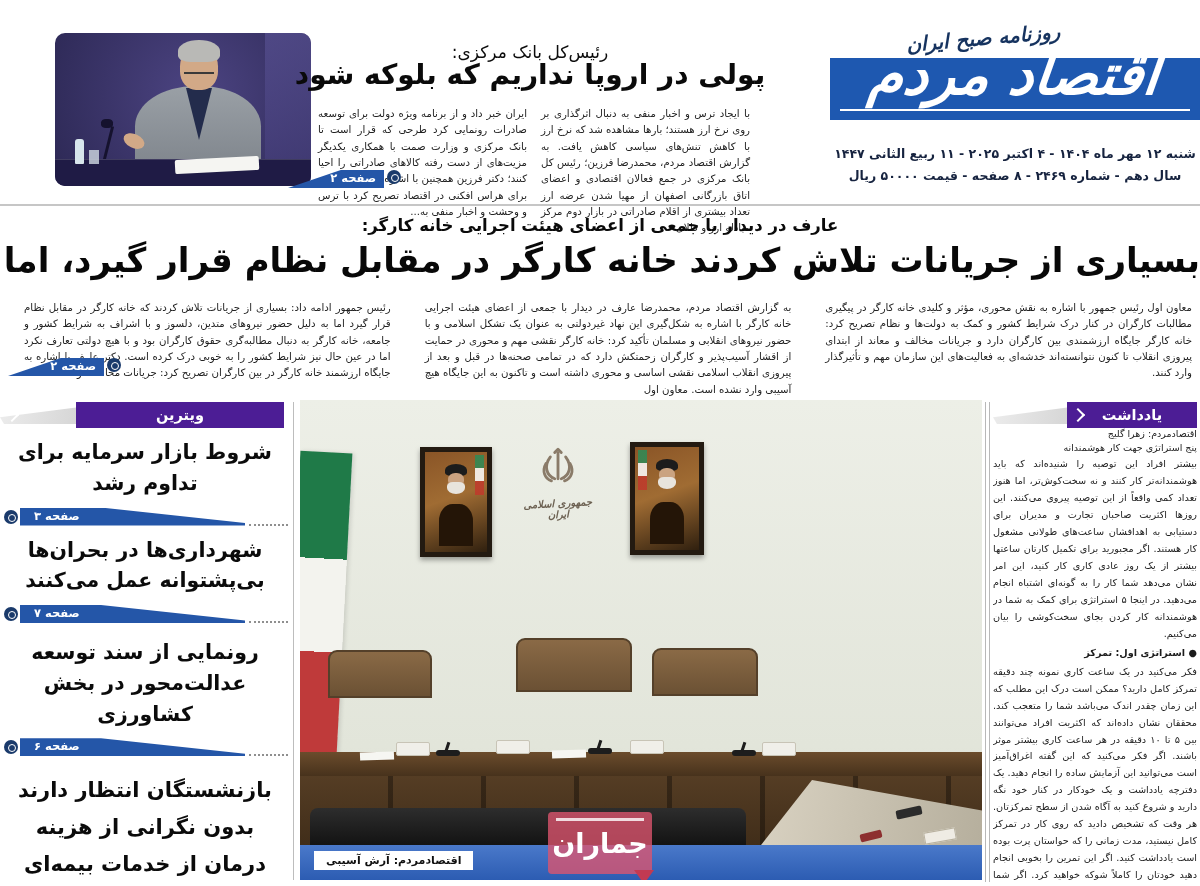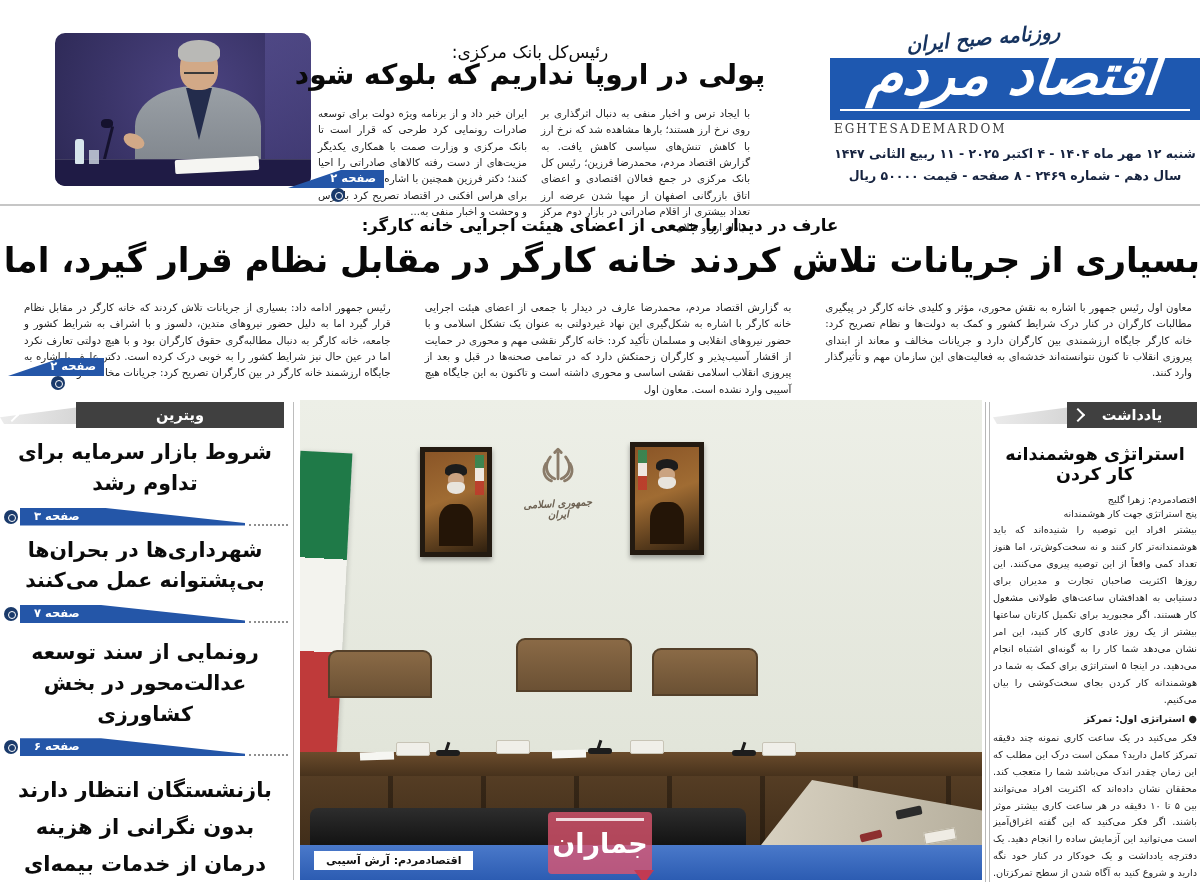--- a/index.html
+++ b/index.html
@@ -32,21 +32,21 @@
   .tl-mic{position:absolute;left:52px;bottom:26px;width:3px;height:34px;background:#15122e;transform:rotate(14deg);}
   .tl-michead{position:absolute;left:46px;bottom:58px;width:12px;height:9px;background:#15122e;border-radius:40%;}
 
   
   .ts-kicker{top:42px;right:450px;width:440px;text-align:center;font-size:17px;font-weight:normal;color:#0c0c0c;}
   .ts-headline{top:58px;right:400px;width:540px;text-align:center;font-size:28px;font-weight:bold;color:#0a0a0a;white-space:nowrap;}
   .ts-cols{top:106px;left:318px;width:432px;display:flex;gap:14px;font-size:10.2px;line-height:1.6;text-align:justify;color:#222;}
   .ts-cols > div{flex:1;}
 
   
-  .ribbon-left{display:flex;align-items:center;direction:ltr;flex-direction:column;}
+  .ribbon-left{display:flex;align-items:flex-start;direction:ltr;}
   .flag-left{position:relative;width:96px;height:18px;background:#2456a8;clip-path:polygon(55% 0,100% 0,100% 100%,0 100%);}
   .flag-left span{position:absolute;right:8px;top:1px;color:#fff;font-size:11.5px;font-weight:bold;direction:rtl;}
   .badge{width:14px;height:14px;border-radius:50%;background:#1a3a6b;margin-left:3px;position:relative;flex:0 0 auto;}
   .badge::after{content:"";position:absolute;left:4px;top:4px;width:6px;height:6px;border:1px solid #fff;border-radius:50%;}
 
   .ribbon-row{display:flex;align-items:flex-end;direction:ltr;height:20px;}
   .badge2{width:14px;height:14px;border-radius:50%;background:#1a3a6b;margin:0 2px 2px 2px;position:relative;flex:0 0 auto;}
   .badge2::after{content:"";position:absolute;left:4px;top:4px;width:6px;height:6px;border:1px solid #fff;border-radius:50%;}
   .flag-right{position:relative;width:225px;height:18px;background:#2456a8;clip-path:polygon(0 0,36% 0,100% 86%,100% 100%,0 100%);flex:0 0 auto;}
   .flag-right span{position:absolute;left:14px;top:1px;color:#fff;font-size:11.5px;font-weight:bold;direction:rtl;}
@@ -61,21 +61,21 @@
   .ms-kicker{top:216px;left:0;width:1200px;text-align:center;font-size:16.5px;font-weight:bold;color:#0a0a0a;}
   .ms-headline{top:240px;left:0;width:1200px;text-align:center;font-size:34px;font-weight:bold;color:#080808;white-space:nowrap;}
   .ms-cols{top:300px;right:8px;width:1184px;display:flex;gap:18px;font-size:10.2px;line-height:1.6;text-align:justify;color:#222;}
   .ms-cols > div{flex:1;margin-left:16px;}
   .ms-ribbon{top:358px;left:8px;}
   .ts-ribbon{top:170px;left:288px;}
 
   
   .cat-bar{position:relative;height:26px;}
   .cat-tail{position:absolute;left:0;top:5px;width:80px;height:17px;background:linear-gradient(100deg,#ececec,#d5d5d5);clip-path:polygon(0 60%,100% 0,100% 100%,5% 100%);}
-  .cat-main{position:absolute;left:76px;right:6px;top:0;bottom:0;background:#404040;color:#fff;display:flex;align-items:center;justify-content:center;font-weight:bold;font-size:14.5px;}
+  .cat-main{position:absolute;left:76px;right:6px;top:0;bottom:0;background:#4c1d95;color:#fff;display:flex;align-items:center;justify-content:center;font-weight:bold;font-size:14.5px;}
   .cat-chev{position:absolute;left:7px;top:8px;width:8px;height:8px;border-top:2.5px solid #fff;border-right:2.5px solid #fff;transform:rotate(45deg);}
 
   
   .sidebar{left:0;top:402px;width:290px;}
   .sb-title{text-align:center;font-weight:bold;font-size:20.5px;line-height:1.5;color:#0b0b0b;margin:9px 6px 7px;}
   .sidebar .ribbon-row{margin:0 2px;}
 
   
   .note{left:993px;top:402px;width:204px;height:482px;overflow:hidden;}
   .note .cat-tail{width:78px;}
@@ -155,21 +155,20 @@
         <span>صفحه ۲</span>
       </div>
     <div class="badge"></div>
   </div>
 
   <div class="abs mh-tagline">روزنامه صبح ایران</div>
   <div class="abs mh-band">
     <div class="mh-logo">اقتصاد مردم</div>
     <div class="mh-underline"></div>
   </div>
-  <div class="abs mh-latin">EGHTESADEMARDOM</div>
   <div class="abs mh-date1">شنبه ۱۲ مهر ماه ۱۴۰۴ - ۴ اکتبر ۲۰۲۵ - ۱۱ ربیع الثانی ۱۴۴۷</div>
   <div class="abs mh-date2">سال دهم - شماره ۲۴۶۹ - ۸ صفحه - قیمت ۵۰۰۰۰ ریال</div>
 
   <div class="abs hr1"></div>
 
   <div class="abs ms-kicker">عارف در دیدار با جمعی از اعضای هیئت اجرایی خانه کارگر:</div>
   <div class="abs ms-headline">بسیاری از جریانات تلاش کردند خانه کارگر در مقابل نظام قرار گیرد، اما موفق نشدند</div>
   <div class="abs ms-cols">
     <div>معاون اول رئیس جمهور با اشاره به نقش محوری، مؤثر و کلیدی خانه کارگر در پیگیری مطالبات کارگران در کنار درک شرایط کشور و کمک به دولت‌ها و نظام تصریح کرد: خانه کارگر جایگاه ارزشمندی بین کارگران دارد و جریانات مخالف و معاند از ابتدای پیروزی انقلاب تا کنون نتوانسته‌اند خدشه‌ای به فعالیت‌های این سازمان مهم و تأثیرگذار وارد کنند.</div>
     <div>به گزارش اقتصاد مردم، محمدرضا عارف در دیدار با جمعی از اعضای هیئت اجرایی خانه کارگر با اشاره به شکل‌گیری این نهاد غیردولتی به عنوان یک تشکل اسلامی و با حضور نیروهای انقلابی و مسلمان تأکید کرد: خانه کارگر نقشی مهم و محوری در حمایت از اقشار آسیب‌پذیر و کارگران زحمتکش دارد که در تمامی صحنه‌ها در قبل و بعد از پیروزی انقلاب اسلامی نقشی اساسی و محوری داشته است و تاکنون به این جایگاه هیچ آسیبی وارد نشده است. معاون اول</div>
@@ -302,21 +301,20 @@
     <div class="watermark">جماران</div>
     <div class="cap-box">اقتصادمردم: آرش آسیبی</div>
   </div>
 
   <div class="abs note">
     <div class="cat-bar">
       <div class="cat-tail"></div>
       <div class="cat-main">یادداشت</div>
       <div class="cat-chev" style="left:80px;"></div>
     </div>
-    <div class="note-title">استراتژی هوشمندانه کار کردن</div>
     <div class="note-byline">اقتصادمردم: زهرا گلیج</div>
     <div class="note-sub">پنج استراتژی جهت کار هوشمندانه</div>
     <div class="note-body">
       <p>بیشتر افراد این توصیه را شنیده‌اند که باید هوشمندانه‌تر کار کنند و نه سخت‌کوش‌تر، اما هنوز تعداد کمی واقعاً از این توصیه پیروی می‌کنند. این روزها اکثریت صاحبان تجارت و مدیران برای دستیابی به اهدافشان ساعت‌های طولانی مشغول کار هستند. اگر مجبورید برای تکمیل کارتان ساعتها بیشتر از یک روز عادی کاری کار کنید، این امر نشان می‌دهد شما کار را به گونه‌ای اشتباه انجام می‌دهید. در اینجا ۵ استراتژی برای کمک به شما در هوشمندانه کار کردن بجای سخت‌کوشی را بیان می‌کنیم.</p>
       <div class="note-bullet">● استراتژی اول: تمرکز</div>
       <p>فکر می‌کنید در یک ساعت کاری نمونه چند دقیقه تمرکز کامل دارید؟ ممکن است درک این مطلب که این زمان چقدر اندک می‌باشد شما را متعجب کند. محققان نشان داده‌اند که اکثریت افراد می‌توانند بین ۵ تا ۱۰ دقیقه در هر ساعت کاری بیشتر موثر باشند. اگر فکر می‌کنید که این گفته اغراق‌آمیز است می‌توانید این آزمایش ساده را انجام دهید. یک دفترچه یادداشت و یک خودکار در کنار خود نگه دارید و شروع کنید به آگاه شدن از سطح تمرکزتان. هر وقت که تشخیص دادید که روی کار در تمرکز کامل نیستید، مدت زمانی را که حواستان پرت بوده است یادداشت کنید. اگر این تمرین را بخوبی انجام دهید خودتان را کاملاً شوکه خواهید کرد. اگر شما بتوانید مهارت خودتان را در ایجاد تمرکز کامل در طول ساعتهای کاری گسترش دهید شما از میزان تولیدتان متعجب خواهید شد.</p>
 
     </div>
   </div>
 

